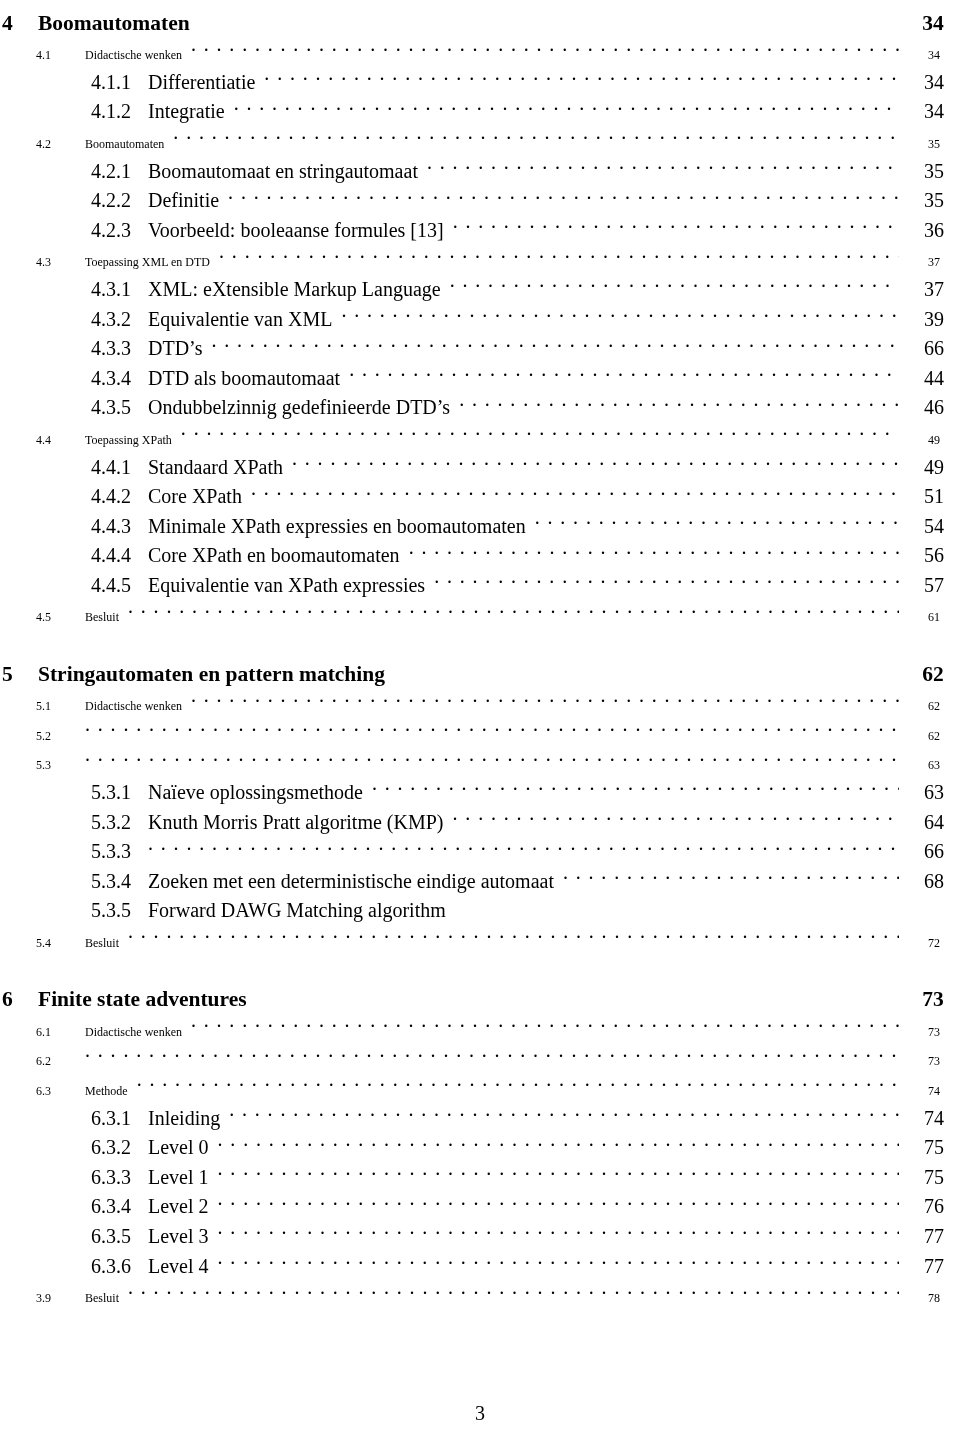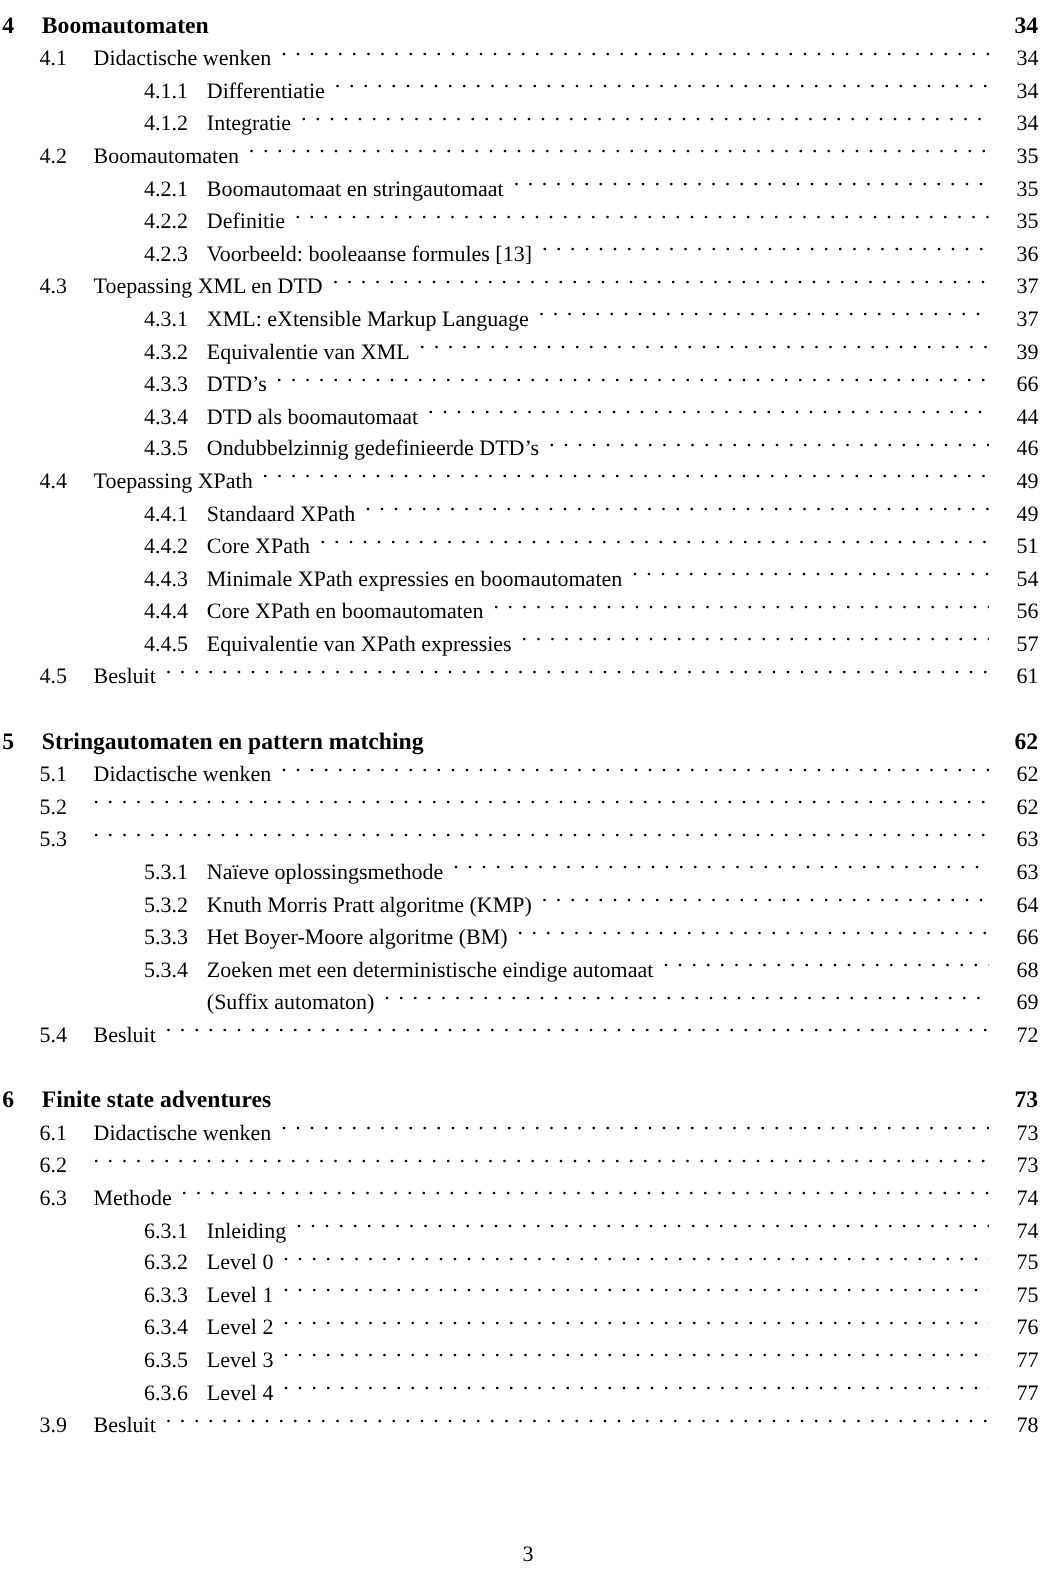--- a/index.html
+++ b/index.html
@@ -76,32 +76,31 @@
   }
   .lvl1 .num {
     width: 36px;
     padding-left: 2px;
   }
   .lvl1 .title { padding-right: 0; }
   .lvl1 .page { width: 54px; }
 
   
   .lvl2 {
-    font-size: 20px;
+    font-size: 12px;
   }
   .lvl2 .num {
     width: 49px;
     padding-left: 36px;
   }
   .lvl2 .title { }
 
   
   .lvl3 {
     font-size: 20px;
-    margin-left: 40px;
   }
   .lvl3 .num {
     width: 57px;
     padding-left: 91px;
   }
 
   
   .cont .num {
     
   }
@@ -275,35 +274,34 @@
       <span class="page">63</span>
     </div>
     <div class="row lvl3">
       <span class="num">5.3.2</span>
       <span class="title">Knuth Morris Pratt algoritme (KMP)</span>
       <span class="leader"></span>
       <span class="page">64</span>
     </div>
     <div class="row lvl3">
       <span class="num">5.3.3</span>
-      <span class="title">Het Boyer-Moore algoritme (BM)</span>
       <span class="leader"></span>
       <span class="page">66</span>
     </div>
     <div class="row lvl3">
       <span class="num">5.3.4</span>
       <span class="title">Zoeken met een deterministische eindige automaat</span>
       <span class="leader"></span>
       <span class="page">68</span>
     </div>
-    <div class="row lvl3 cont">
-      <span class="num"></span>
-      <span class="title">(Suffix automaton)</span>
-      <span class="leader"></span>
-      <span class="page">69</span>
+    <div class="row lvl3">
+      <span class="num">5.3.5</span>
+      <span class="title">Forward DAWG Matching algorithm</span>
+      <span class="leader none"></span>
+      <span class="page"></span>
     </div>
     <div class="row lvl2">
       <span class="num">5.4</span>
       <span class="title">Besluit</span>
       <span class="leader"></span>
       <span class="page">72</span>
     </div>
     <div class="row lvl1 gap-before">
       <span class="num">6</span>
       <span class="title">Finite state adventures</span>

